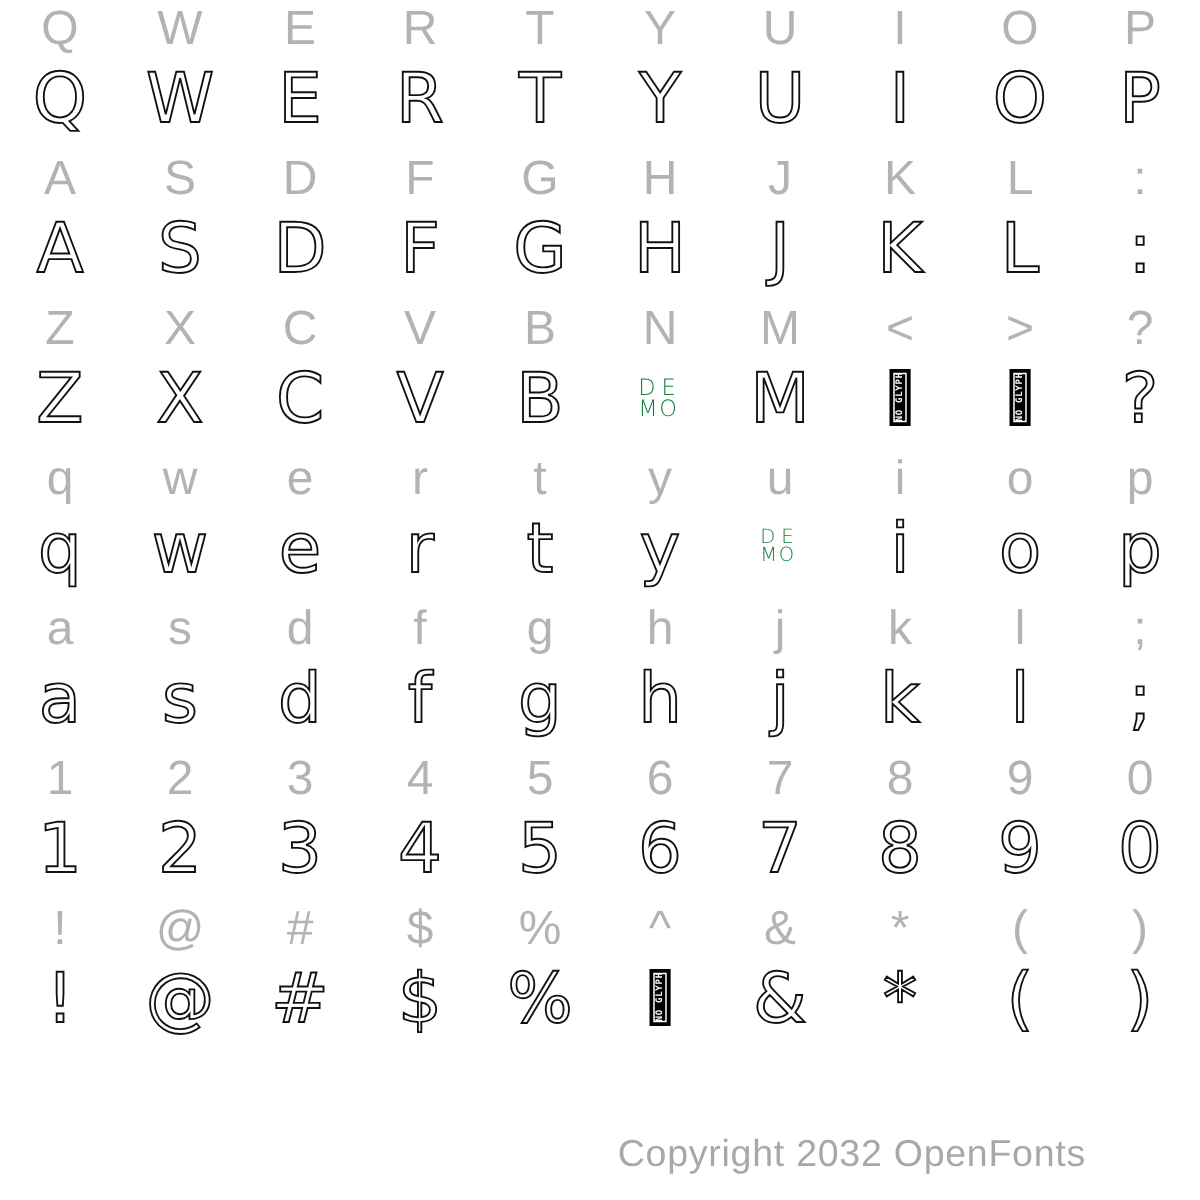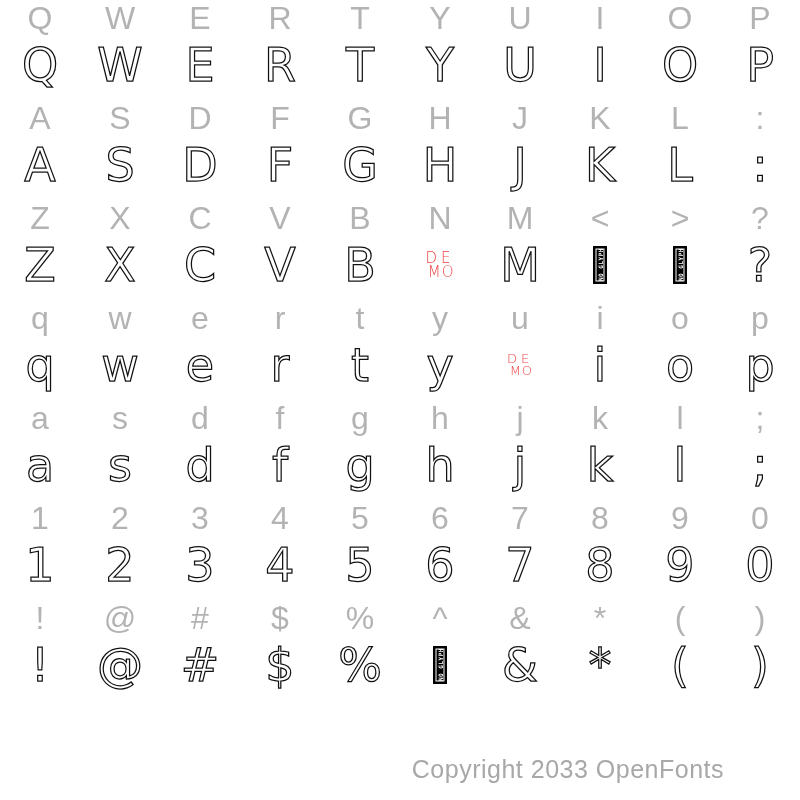--- a/index.html
+++ b/index.html
@@ -38,24 +38,24 @@
     font-size: 46px;
     font-weight: 400;
     line-height: 58px;
     color: #111111;
     -webkit-text-fill-color: rgba(0,0,0,0);
     -webkit-text-stroke: 1.25px #111111;
   }
   .demo-mark {
     display: inline-flex;
     flex-direction: column;
-    align-items: flex-end;
+    align-items: flex-start;
     font-family: "DejaVu Sans", sans-serif;
     font-weight: 300;
-    color: #ef4444;
+    color: #15803d;
   }
   .demo-mark.large i { font-style: normal; font-size: 15px; line-height: 14px; }
   .demo-mark.small i { font-style: normal; font-size: 13px; line-height: 12px; }
   .demo-mark i.l1 { letter-spacing: 4px; }
   .demo-mark i.l2 { letter-spacing: 1px; }
   .noglyph-box {
     display: inline-flex;
     align-items: center;
     justify-content: center;
     background: #000000;
@@ -549,14 +549,14 @@
           </span>
           <span class="cell">
             <span class="demo-glyph">(</span>
           </span>
           <span class="cell">
             <span class="demo-glyph">)</span>
           </span>
         </div>
       </div>
     </div>
-  <div class="copyright">Copyright 2033 OpenFonts</div>
+  <div class="copyright">Copyright 2032 OpenFonts</div>
 </div>
 
 </body></html>

